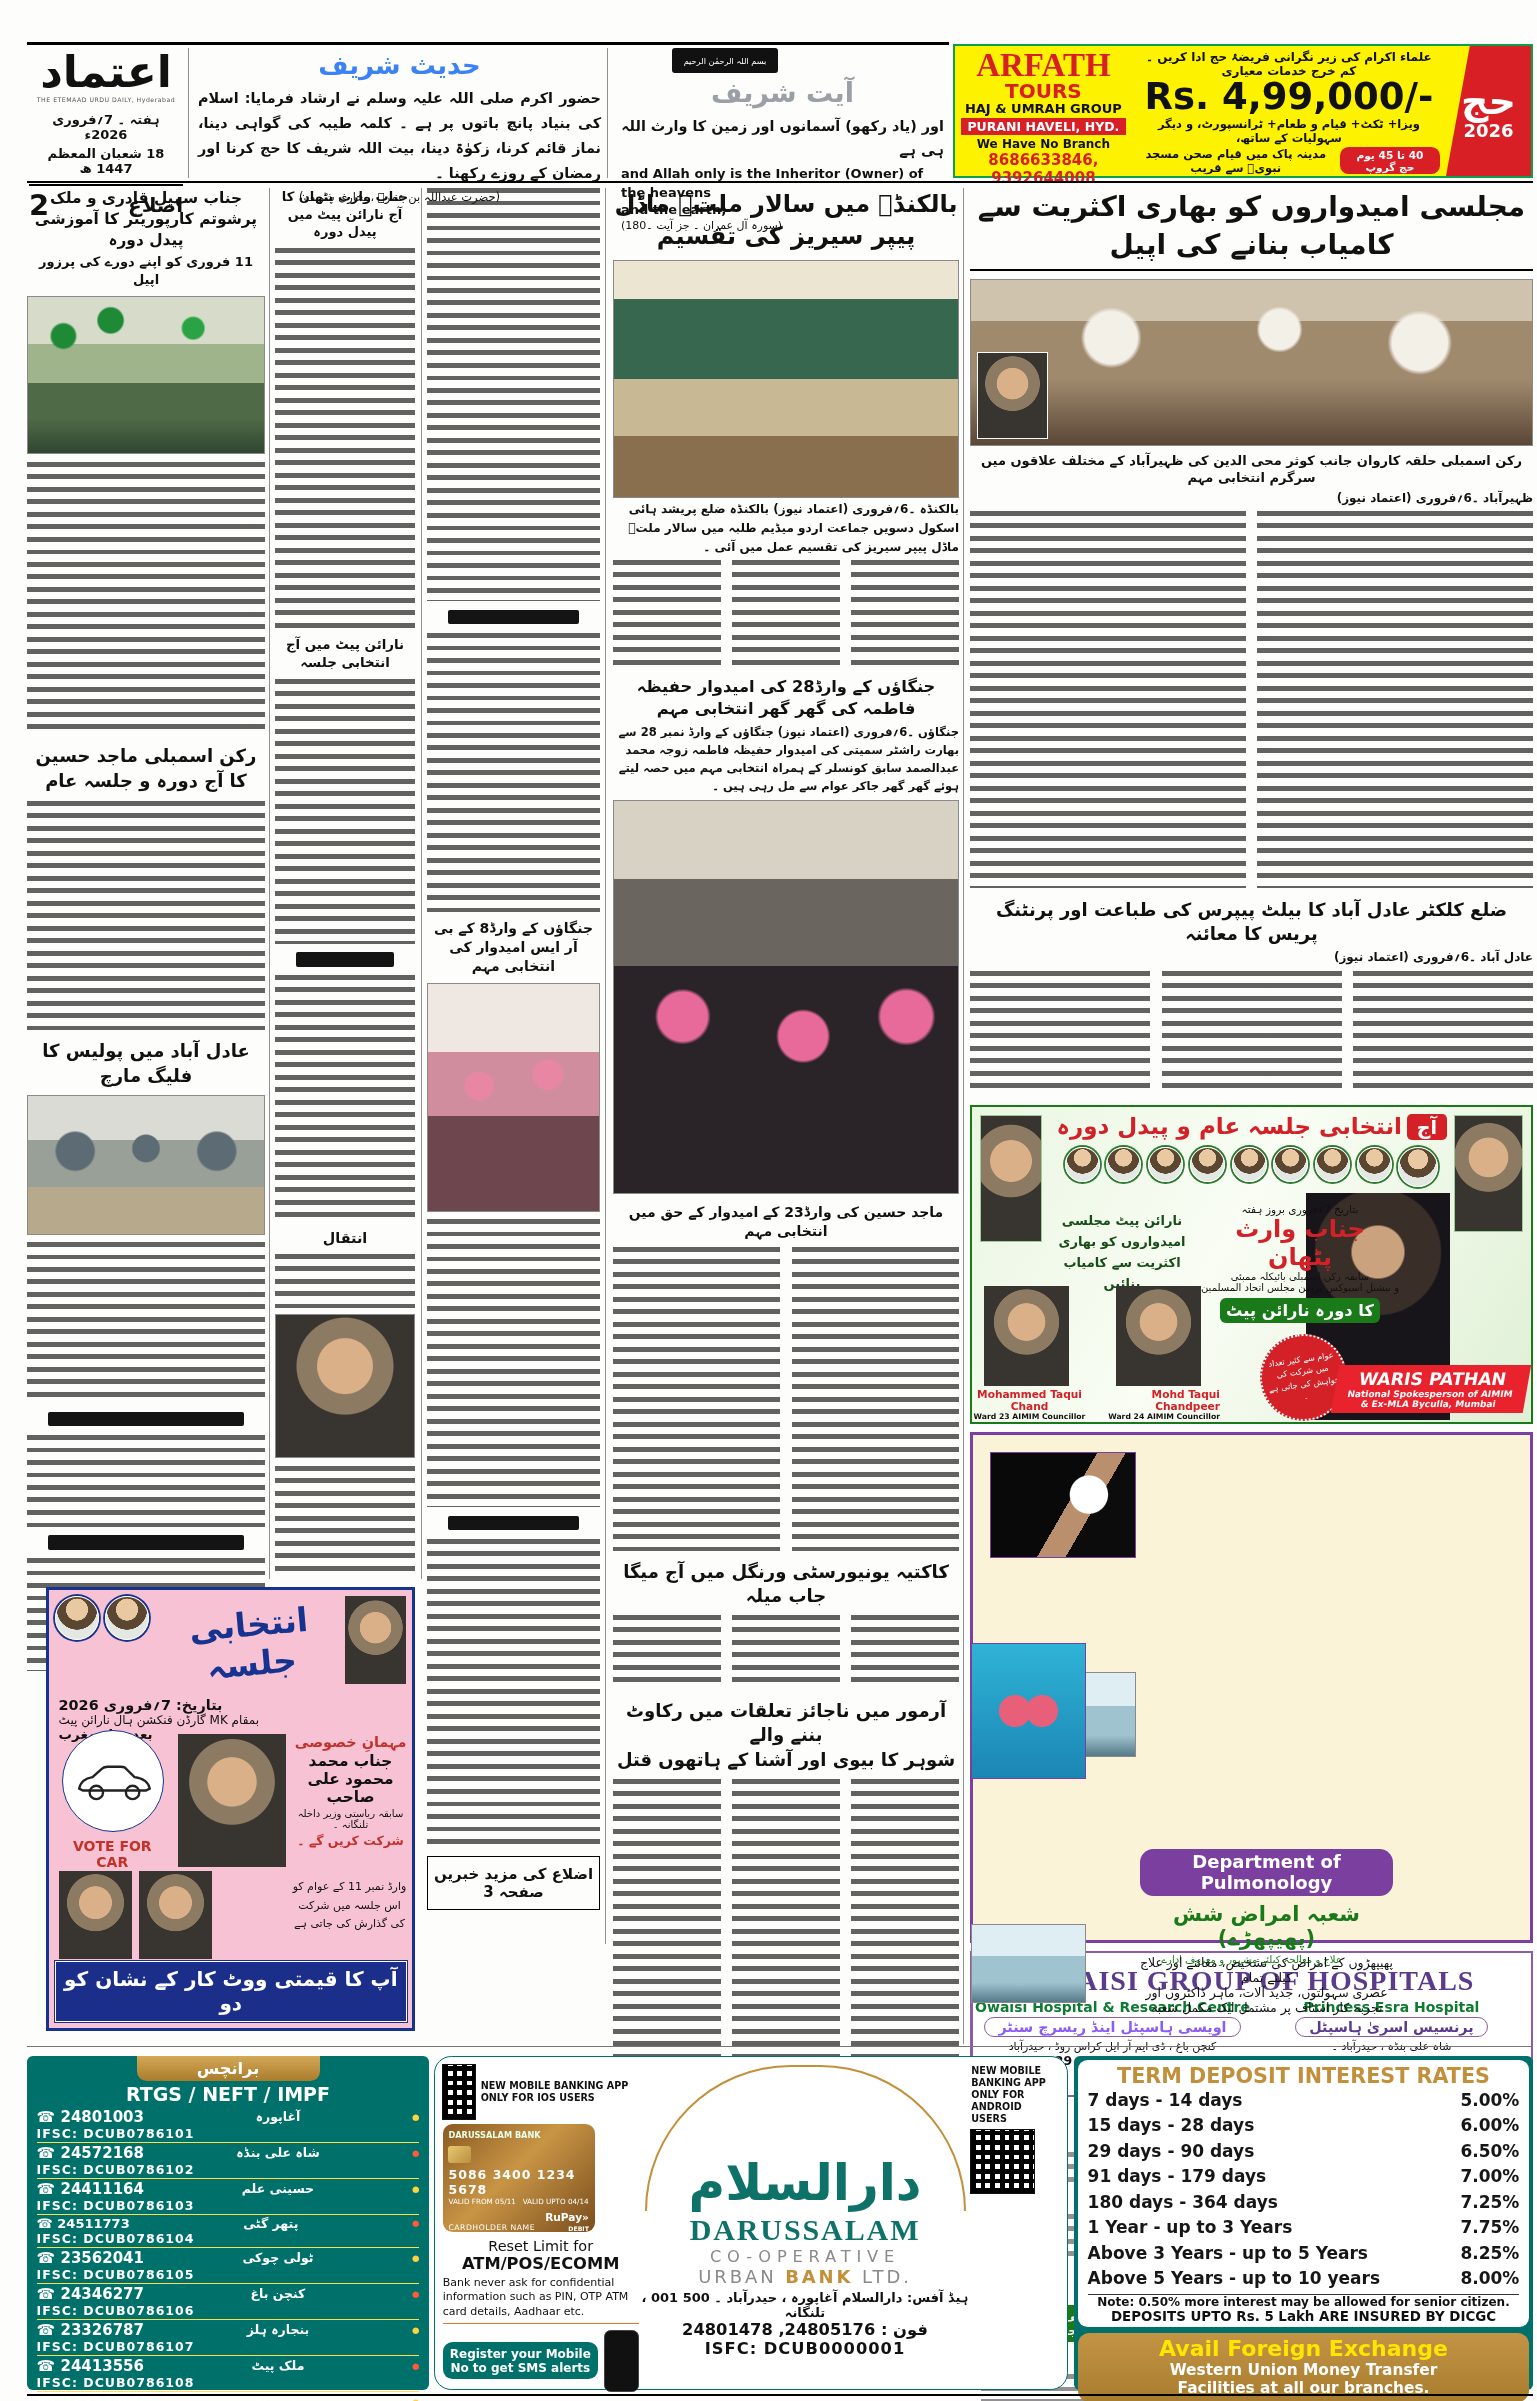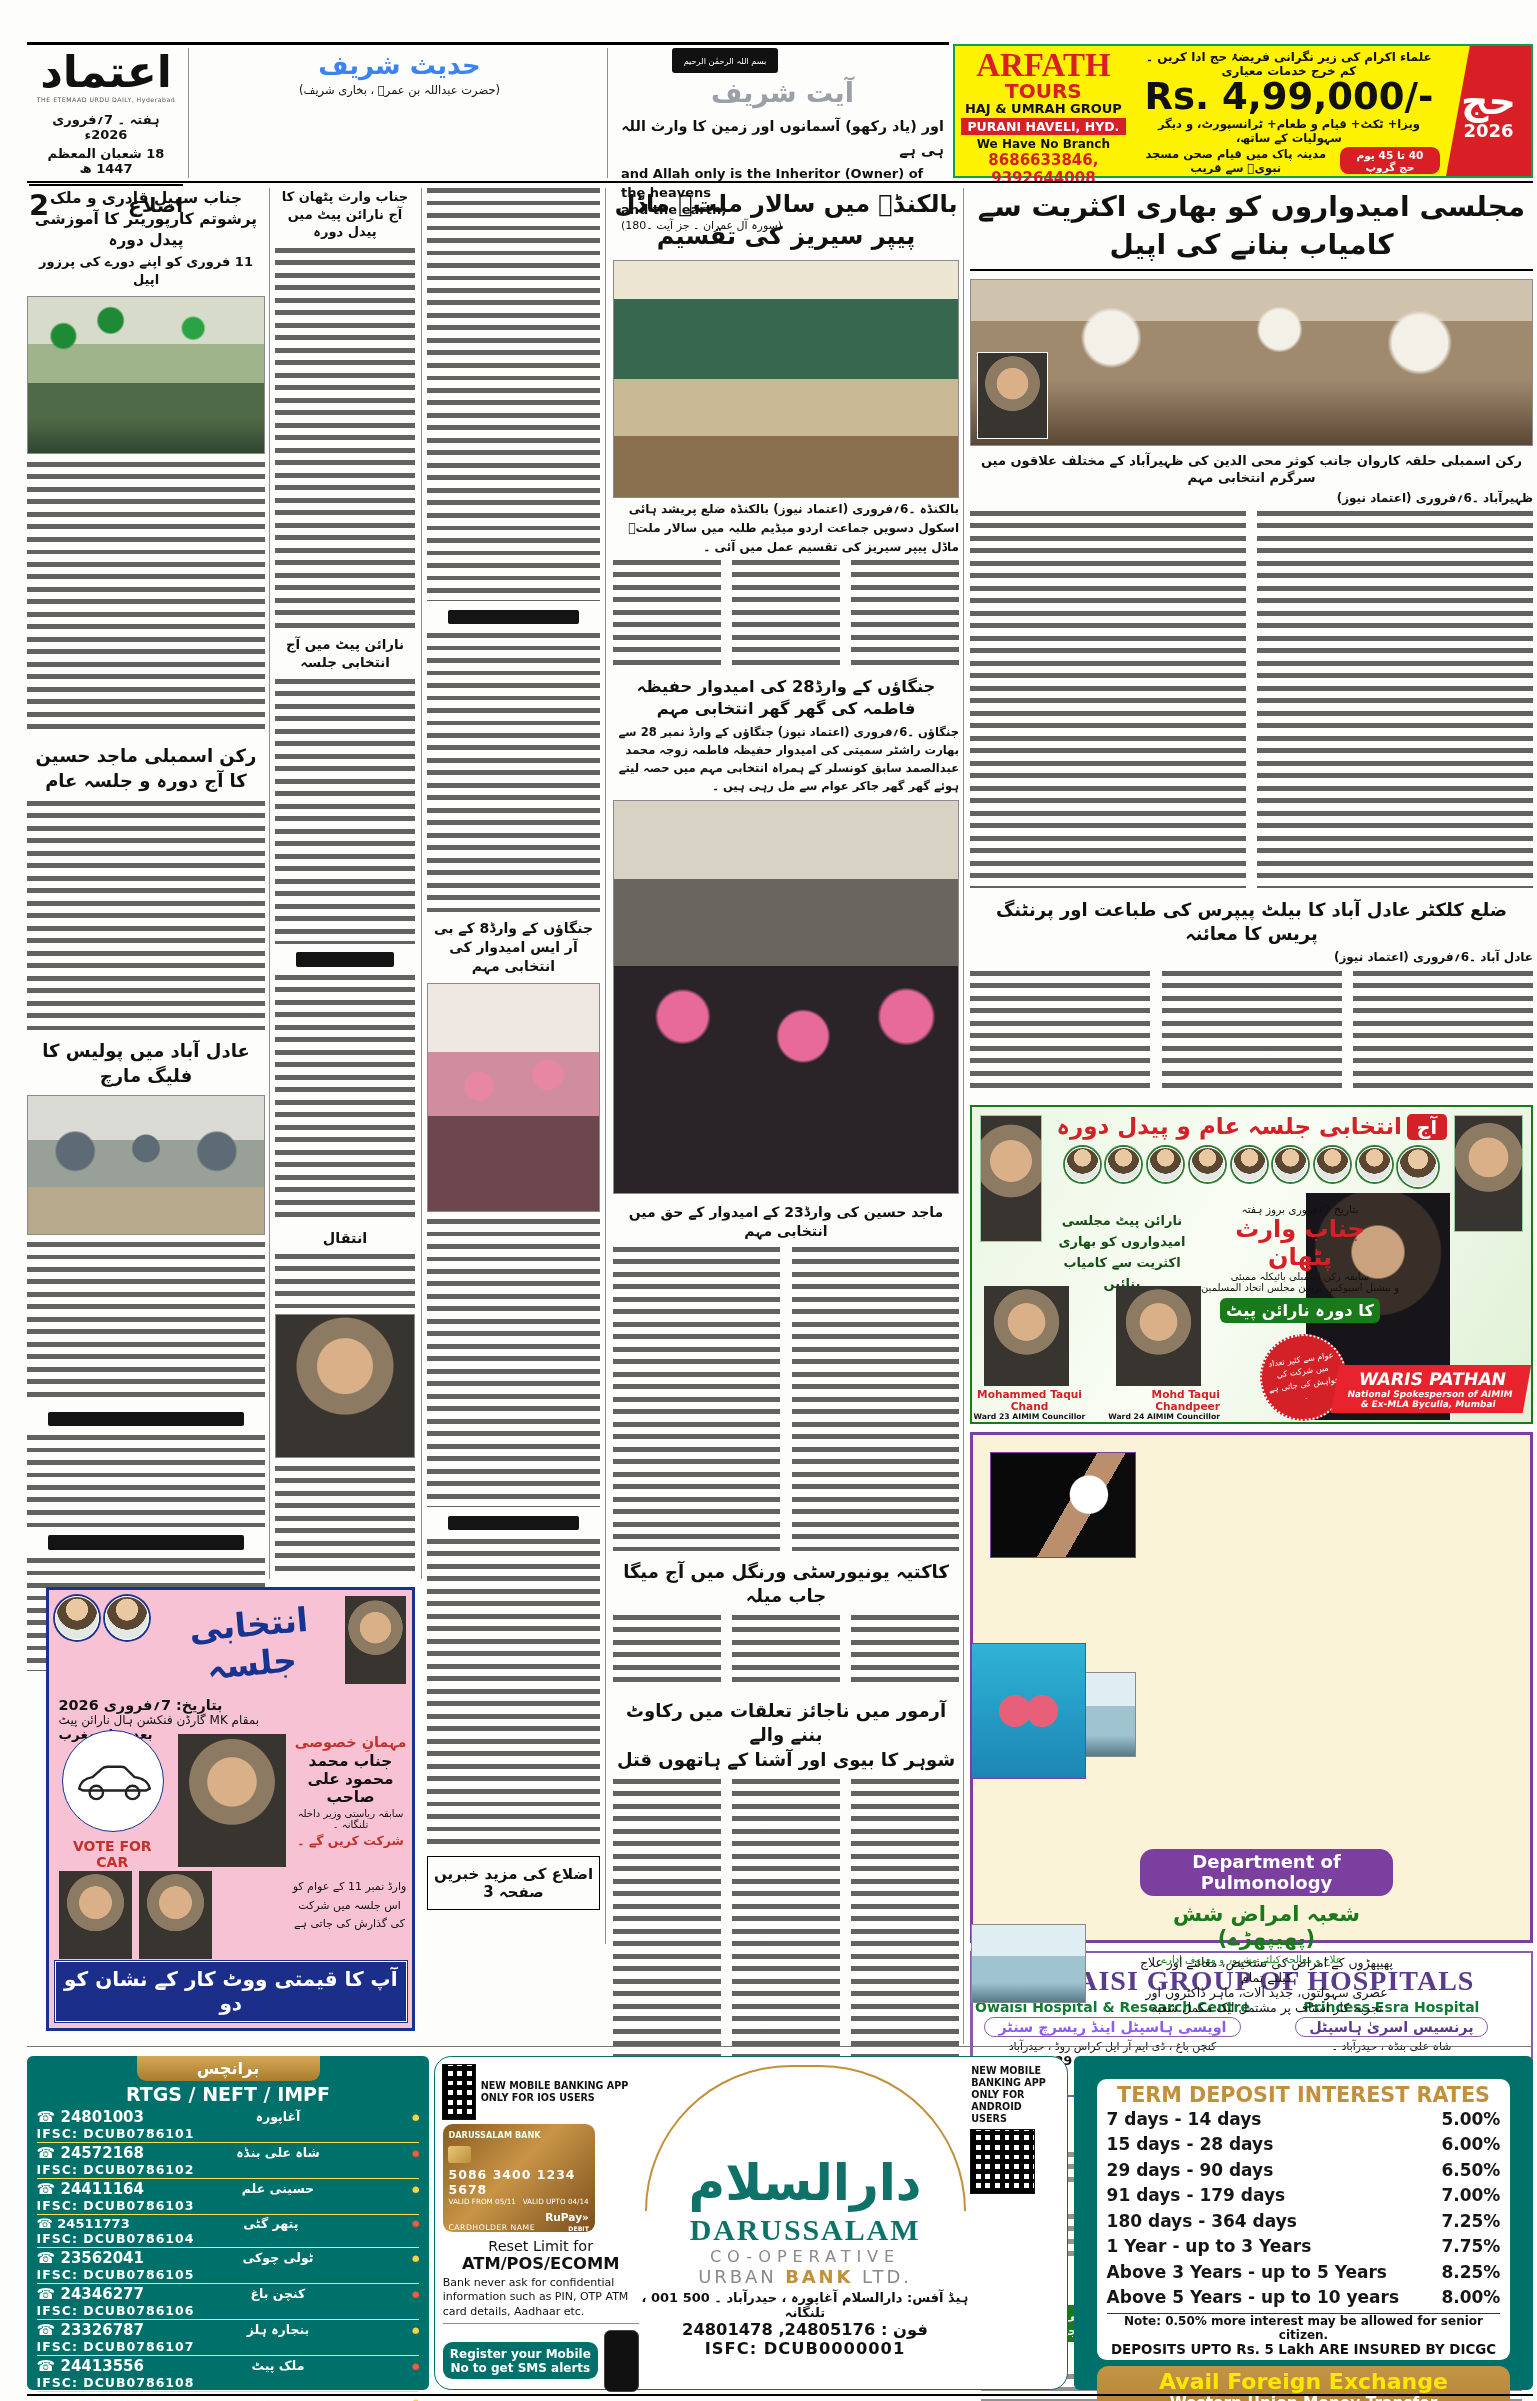--- a/index.html
+++ b/index.html
@@ -52,20 +52,21 @@
   <div class="rtl c b" style="font-size:13px;margin-top:3.8px;">18 شعبان المعظم 1447 ھ</div>
   <div style="border-top:2.4px solid #000;margin-top:7.7px;display:flex;align-items:center;justify-content:space-between;padding-top:1.9px;">
     <span class="b" style="font-size:29px;">2</span>
     <span class="rtl b" style="font-size:20px;">اضلاع</span>
   </div>
 </div>
 <div class="vdiv" style="left:188px;top:48px;height:130px;"></div>
 
 <div class="abs" style="left:198px;top:50px;width:403px;">
   <div class="rtl c b" style="font-size:26px;color:#3b82f6;">حدیث شریف</div>
+  <div class="rtl b" style="font-size:14.4px;line-height:1.75;text-align:justify;margin-top:5.8px;">حضور اکرم صلی اللہ علیہ وسلم نے ارشاد فرمایا: اسلام کی بنیاد پانچ باتوں پر ہے ۔ کلمہ طیبہ کی گواہی دینا، نماز قائم کرنا، زکوٰۃ دینا، بیت اللہ شریف کا حج کرنا اور رمضان کے روزے رکھنا ۔</div>
   <div class="rtl c" style="font-size:11.5px;margin-top:2.9px;">(حضرت عبداللہ بن عمرؓ ، بخاری شریف)</div>
 </div>
 
 <div class="abs" style="left:672px;top:48px;width:106px;height:25px;background:#111;border-radius:2.9px;display:flex;align-items:center;justify-content:center;">
   <span class="rtl" style="color:#fff;font-size:8.2px;">بسم اللہ الرحمٰن الرحیم</span>
 </div>
 <div class="vdiv" style="left:607px;top:48px;height:130px;"></div>
 
 <div class="abs" style="left:621px;top:77px;width:323px;">
   <div class="rtl c b" style="font-size:27px;color:#9aa0a6;">آیت شریف</div>
@@ -459,21 +460,21 @@
     <div class="rtl b" style="font-size:13px;margin-top:3.8px;">ہیڈ آفس: دارالسلام آغاپورہ ، حیدرآباد ۔ 500 001 ، تلنگانہ</div>
     <div class="rtl b" style="font-size:16.3px;">فون : 24805176, 24801478</div>
     <div class="b" style="font-size:16.3px;letter-spacing:1px;">ISFC: DCUB0000001</div>
   </div>
   <div style="width:88px;">
     <div class="bank-sm">NEW MOBILE BANKING APP ONLY FOR ANDROID USERS</div>
     <div class="qr" style="width:63px;height:63px;margin-top:5.8px;"></div>
   </div>
 </div>
 
-<div class="abs teal" style="left:1074px;top:2056px;width:459px;height:334px;border-radius:5.8px;padding:23px;box-sizing:border-box;">
+<div class="abs teal" style="left:1074px;top:2056px;width:459px;height:334px;border-radius:5.8px;padding:4px;box-sizing:border-box;">
   <div style="background:#fff;border-radius:9.6px;padding:3.8px 9.6px;">
     <div class="b c goldtx" style="font-size:20.7px;">TERM DEPOSIT INTEREST RATES</div>
     <div class="rates-row">
         <span>7 days - 14 days</span>
         <span>5.00%</span>
       </div>
     <div class="rates-row">
         <span>15 days - 28 days</span>
         <span>6.00%</span>
       </div>

